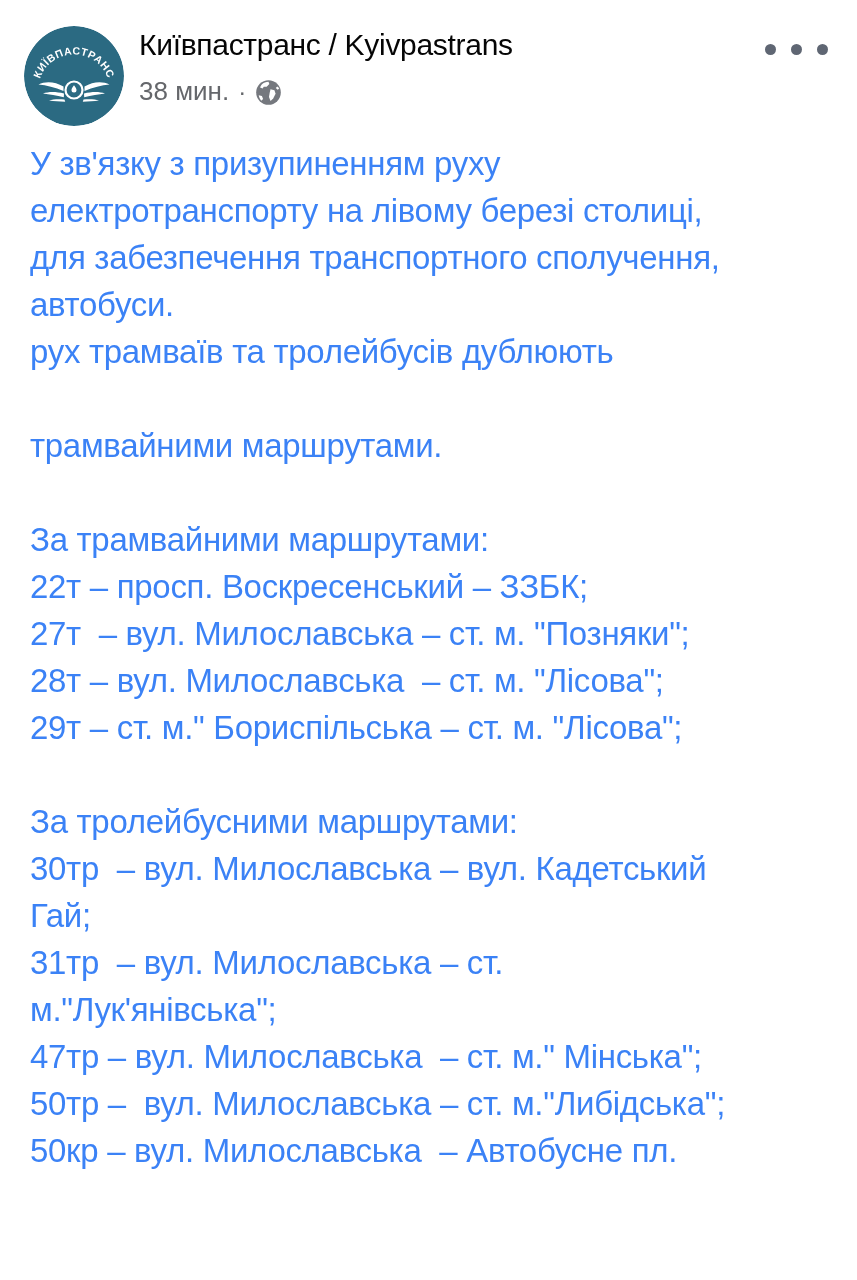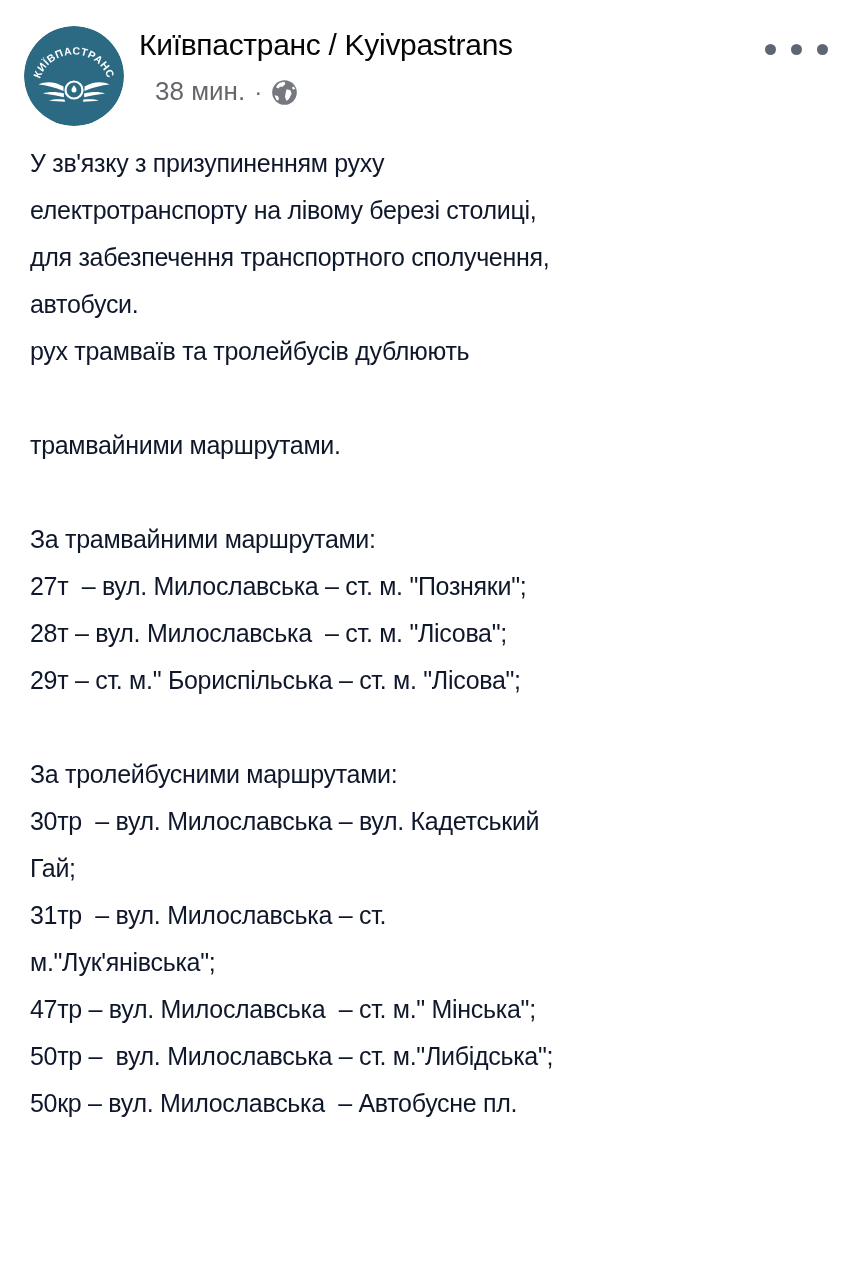--- a/index.html
+++ b/index.html
@@ -44,21 +44,20 @@
   }
   .meta-row {
     position: absolute;
     left: 139px;
     top: 76px;
     display: flex;
     align-items: center;
     gap: 9px;
     font-size: 26px;
     color: #65676b;
-    margin-left: 16px;
   }
   .meta-row .sep { font-size: 24px; color: #65676b; }
   .globe { width: 27px; height: 27px; margin-top: 2px; }
   .menu-dots {
     position: absolute;
     right: 25px;
     top: 40px;
     display: flex;
     gap: 15px;
     cursor: pointer;
@@ -66,23 +65,23 @@
   }
   .menu-dots span {
     width: 11px;
     height: 11px;
     border-radius: 50%;
     background: #5f6673;
   }
   
   .post {
     padding: 7px 10px 0 30px;
-    font-size: 25px;
+    font-size: 33px;
     line-height: 47px;
-    color: #0f172a;
+    color: #3b82f6;
     letter-spacing: -0.3px;
   }
   .para { margin: 0 0 47px 0; }
   .para:last-child { margin-bottom: 0; }
   .line { white-space: pre; }
 </style>
 </head>
 <body>
 
 <div class="page">
@@ -140,20 +139,21 @@
       <div class="line">автобуси.</div>
       <div class="line">рух трамваїв та тролейбусів дублюють</div>
     </div>
 
     <div class="para">
       <div class="line">трамвайними маршрутами.</div>
     </div>
 
     <div class="para">
       <div class="line">За трамвайними маршрутами:</div>
+      <div class="line">22т – просп. Воскресенський – ЗЗБК;</div>
       <div class="line">27т  – вул. Милославська – ст. м. "Позняки";</div>
       <div class="line">28т – вул. Милославська  – ст. м. "Лісова";</div>
       <div class="line">29т – ст. м." Бориспільська – ст. м. "Лісова";</div>
     </div>
 
     <div class="para">
       <div class="line">За тролейбусними маршрутами:</div>
       <div class="line">30тр  – вул. Милославська – вул. Кадетський</div>
       <div class="line">Гай;</div>
       <div class="line">31тр  – вул. Милославська – ст.</div>

